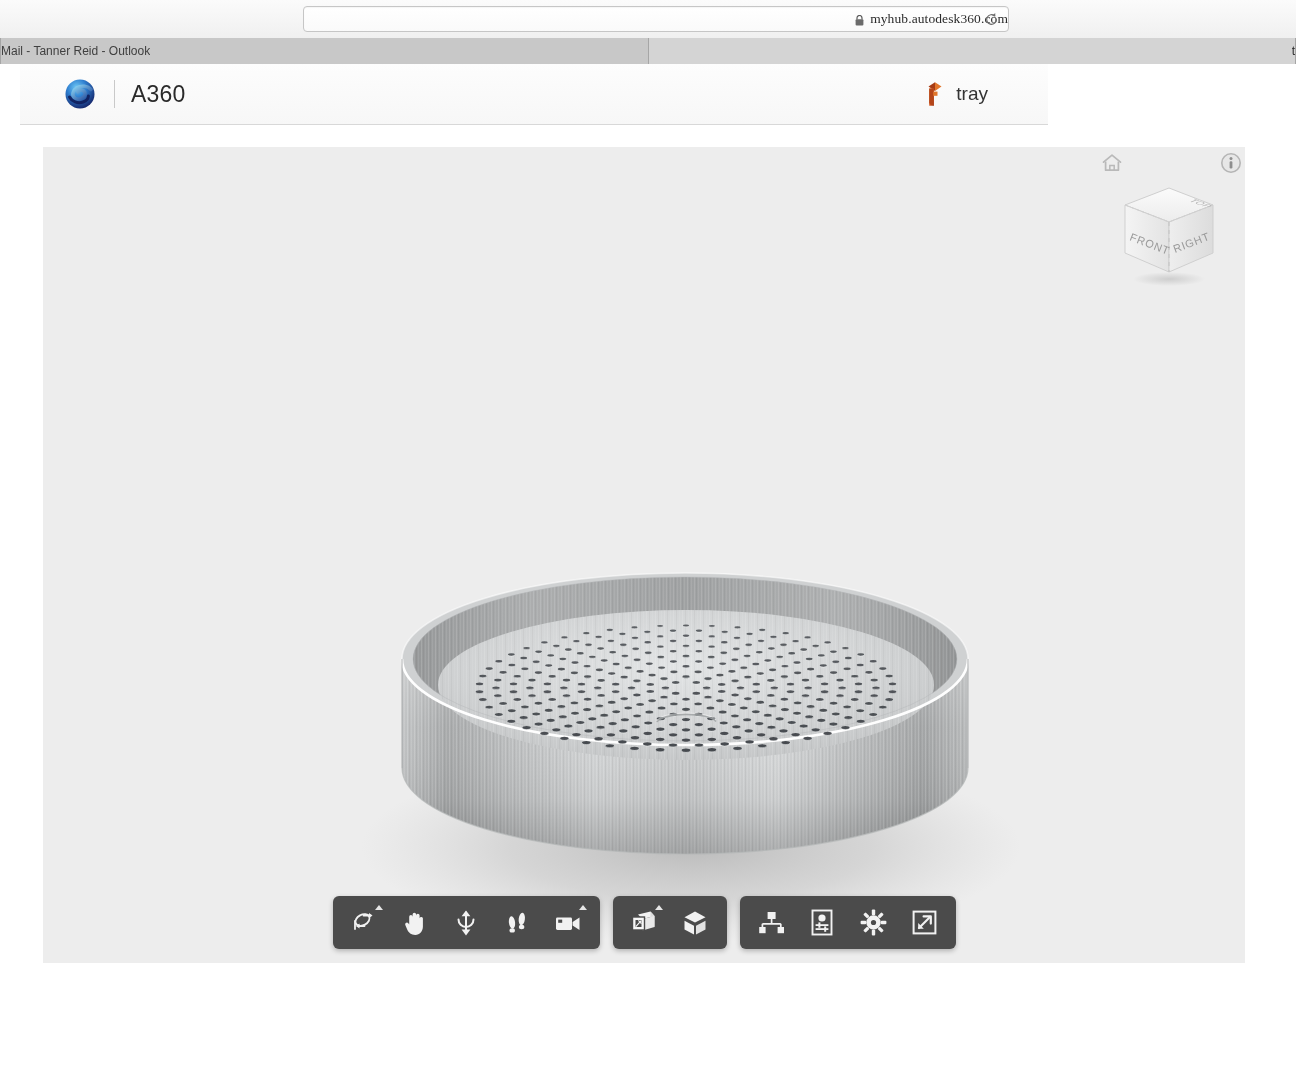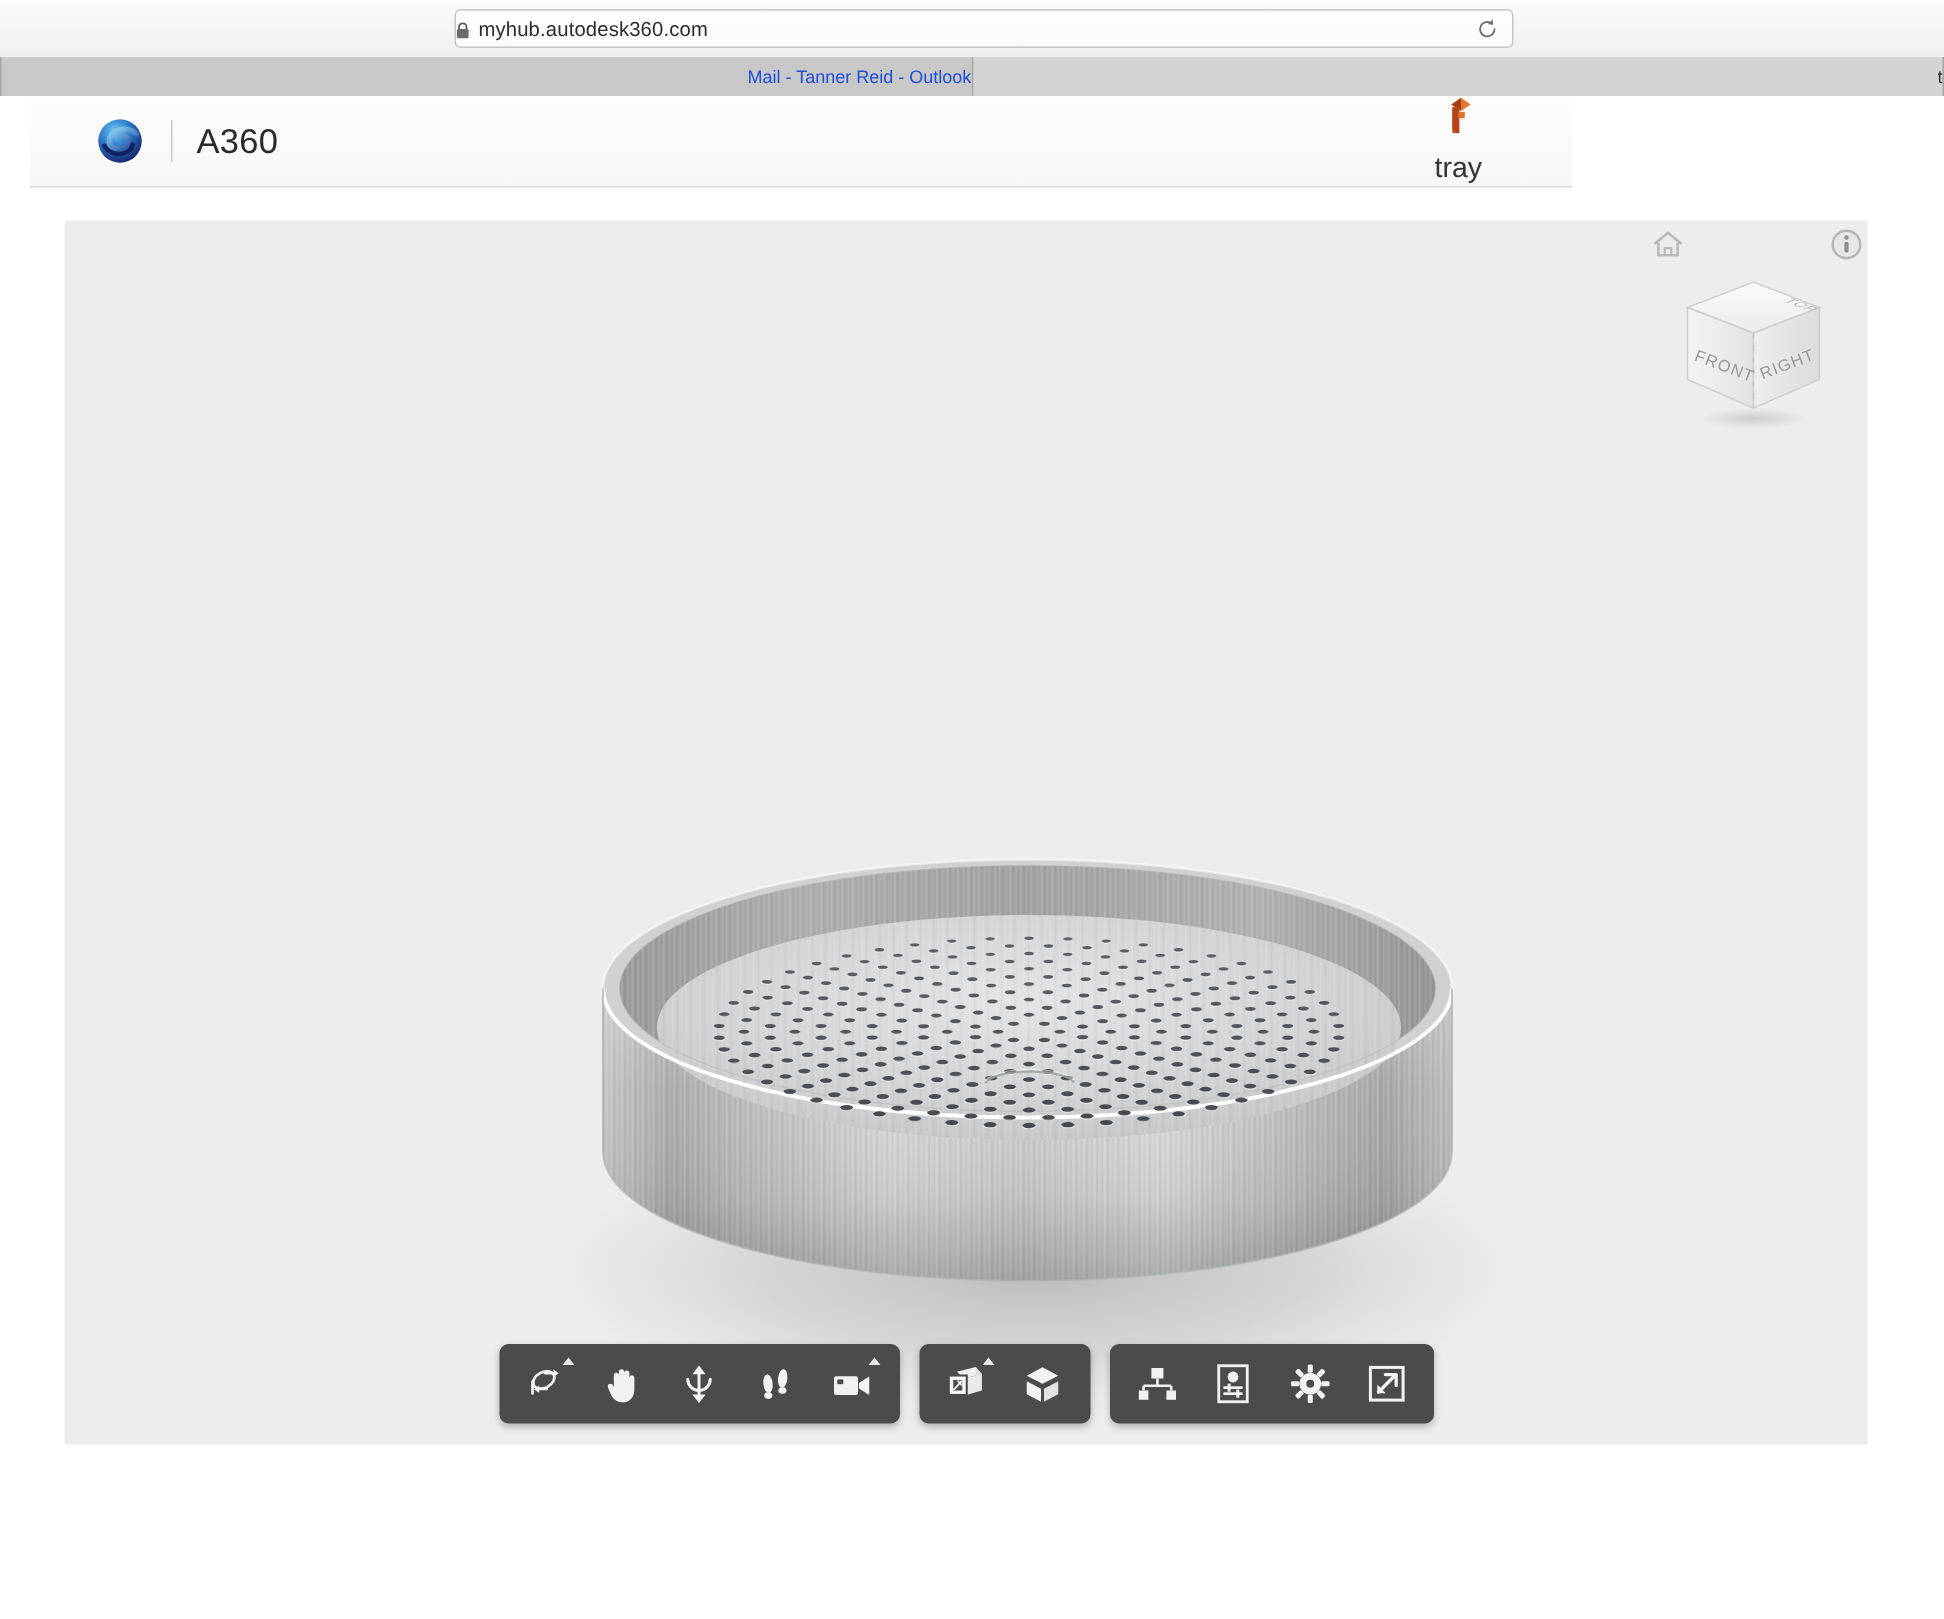--- a/index.html
+++ b/index.html
@@ -16,22 +16,23 @@
     width: 1296px; height: 38px;
     background: linear-gradient(to bottom, #fbfbfb 0%, #f0f0f0 100%);
   }
   .url-bar {
     position: absolute;
     left: 303px; top: 6px;
     width: 706px; height: 26px;
     background: linear-gradient(to bottom, #ffffff 0%, #fafafa 100%);
     border: 1px solid #c6c6c6;
     border-radius: 4px;
-    display: flex; align-items: center; justify-content: flex-start;
+    display: flex; align-items: center; justify-content: flex-end;
     box-shadow: inset 0 1px 1px rgba(0,0,0,0.04);
+    font-family: Liberation Serif, serif;
   }
   .url-text {
     font-size: 13.5px; color: #2b2b2b;
     letter-spacing: 0.1px;
     display: flex; align-items: center; gap: 6px;
   }
   .lock-icon {
     display: inline-block; width: 9px; height: 11px;
     position: relative; top: 0px;
   }
@@ -49,22 +50,22 @@
     width: 1296px; height: 26px;
     background: #b8b8b8;
     display: flex;
     border-bottom: 1px solid #9d9d9d;
   }
   .tab {
     flex: 1 1 0;
     height: 26px;
     background: #c8c8c8;
     border-right: 1px solid #a6a6a6;
-    display: flex; align-items: center; justify-content: flex-end;
-    font-size: 12px; color: #1d4ed8;
+    display: flex; align-items: center; justify-content: flex-start;
+    font-size: 12px; color: #404040;
     cursor: pointer;
     overflow: hidden; white-space: nowrap;
     position: relative;
   }
   .tab:first-child { border-left: 1px solid #a6a6a6; }
   .tab.active {
     background: #d4d4d4;
     color: #2a2a2a;
   }
   .tab.active.truncated {
@@ -98,21 +99,20 @@
   .brand-name {
     font-size: 23px; color: #2a2a2a;
     letter-spacing: 0.2px;
     font-weight: 400;
   }
   .header-right {
     margin-left: auto;
     margin-right: 60px;
     display: flex; align-items: center; gap: 12px;
     cursor: pointer;
-    flex-direction: column;
   }
   .fusion-icon { width: 22px; height: 26px; display:block; }
   .doc-title { font-size: 19px; color: #333; }
 
   
   .viewport {
     position: absolute;
     left: 43px; top: 147px;
     width: 1202px; height: 816px;
     background: #ededed;

